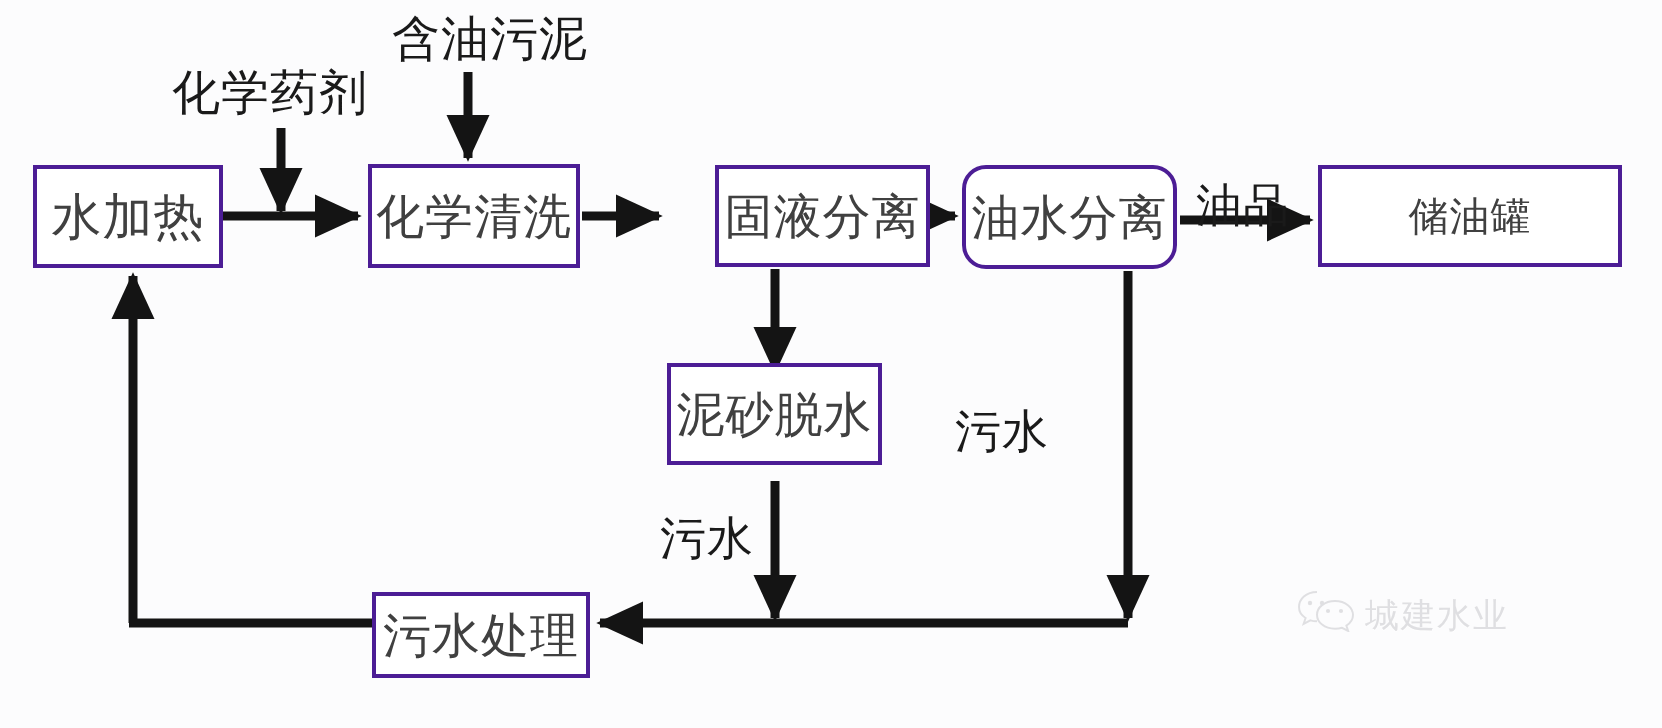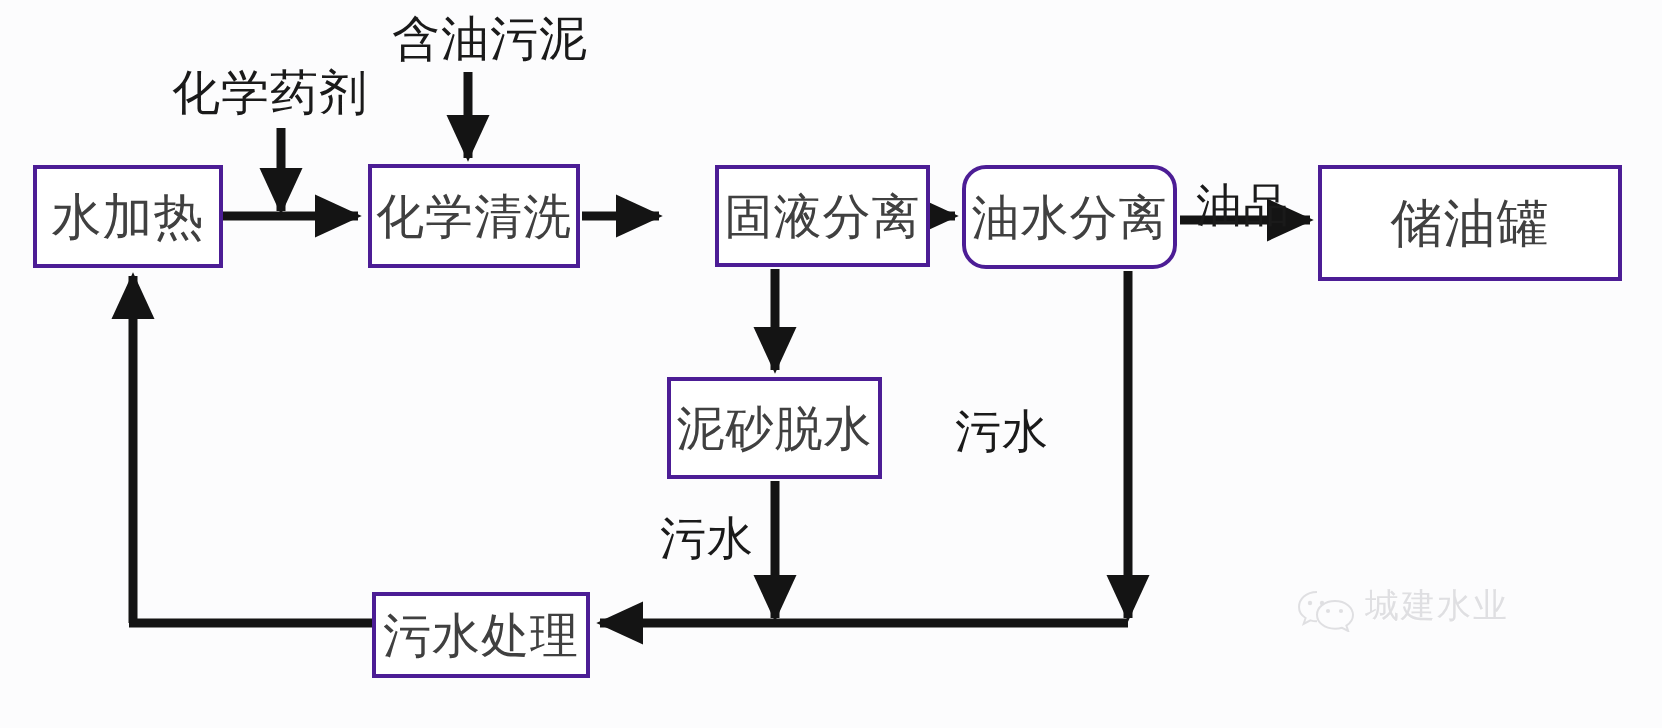--- a/index.html
+++ b/index.html
@@ -43,37 +43,37 @@
     color: #1a1a1a;
     white-space: nowrap;
     letter-spacing: 1px;
     line-height: 1;
   }
   
   #box-water-heating   { left: 33px;   top: 165px; width: 190px; height: 103px; font-size: 50px; }
   #box-chemical-wash   { left: 368px;  top: 164px; width: 212px; height: 104px; font-size: 48px; justify-content: center; }
   #box-solid-liquid    { left: 667px;  top: 165px; width: 215px; height: 102px; font-size: 48px; margin-left: 48px; }
   #box-oil-water       { left: 962px;  top: 165px; width: 215px; height: 104px; font-size: 48px; border-radius: 24px; }
-  #box-oil-tank        { left: 1318px; top: 165px; width: 304px; height: 116px; font-size: 52px; }
-  #box-sand-dewater    { left: 667px;  top: 377px; width: 215px; height: 102px; font-size: 48px; }
+  #box-oil-tank        { left: 1318px; top: 165px; width: 304px; height: 102px; font-size: 40px; }
+  #box-sand-dewater    { left: 667px;  top: 363px; width: 215px; height: 102px; font-size: 48px; }
   #box-waste-treatment { left: 372px;  top: 592px; width: 218px; height: 86px;  font-size: 48px; }
   
   #label-chemical-agent { left: 172px;  top: 68px;  font-size: 48px; }
   #label-oily-sludge    { left: 392px;  top: 14px;  font-size: 48px; }
   #label-oil-product    { left: 1196px; top: 140px; font-size: 46px; margin-top: 42px; }
   #label-wastewater-right { left: 955px; top: 408px; font-size: 46px; }
   #label-wastewater-mid { left: 660px;  top: 515px; font-size: 46px; }
   #label-recycled-water { left: 155px;  top: 475px; font-size: 48px; }
   
   #watermark {
     position: absolute;
     left: 1297px;
     top: 588px;
     display: flex;
-    align-items: flex-start;
+    align-items: flex-end;
     gap: 10px;
     opacity: 0.55;
   }
   #watermark .wm-text {
     font-size: 34px;
     color: #c9c9cc;
     letter-spacing: 2px;
     line-height: 1;
     text-shadow: 0 1px 0 #ffffff;
   }

